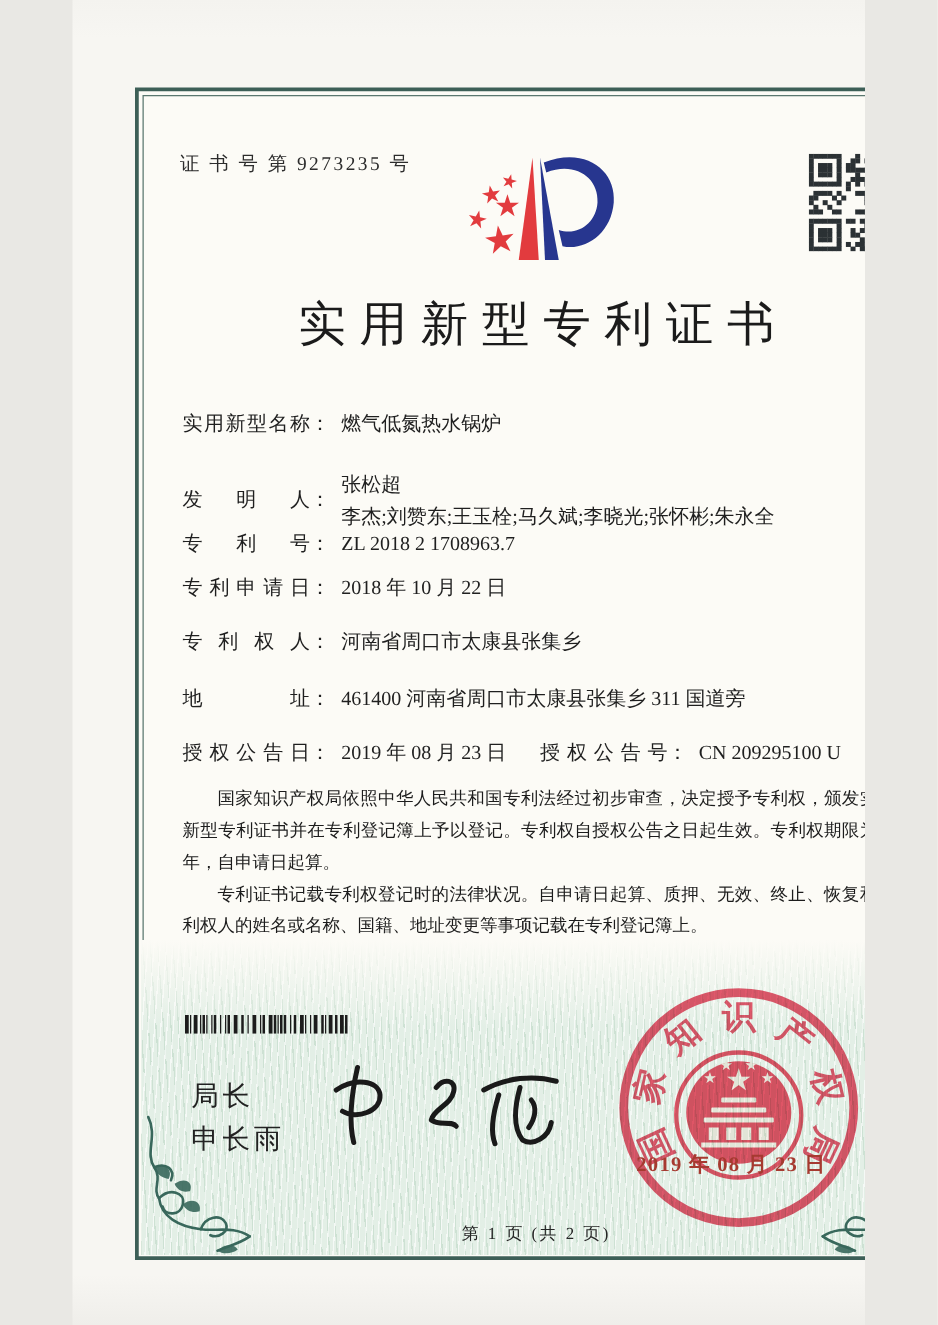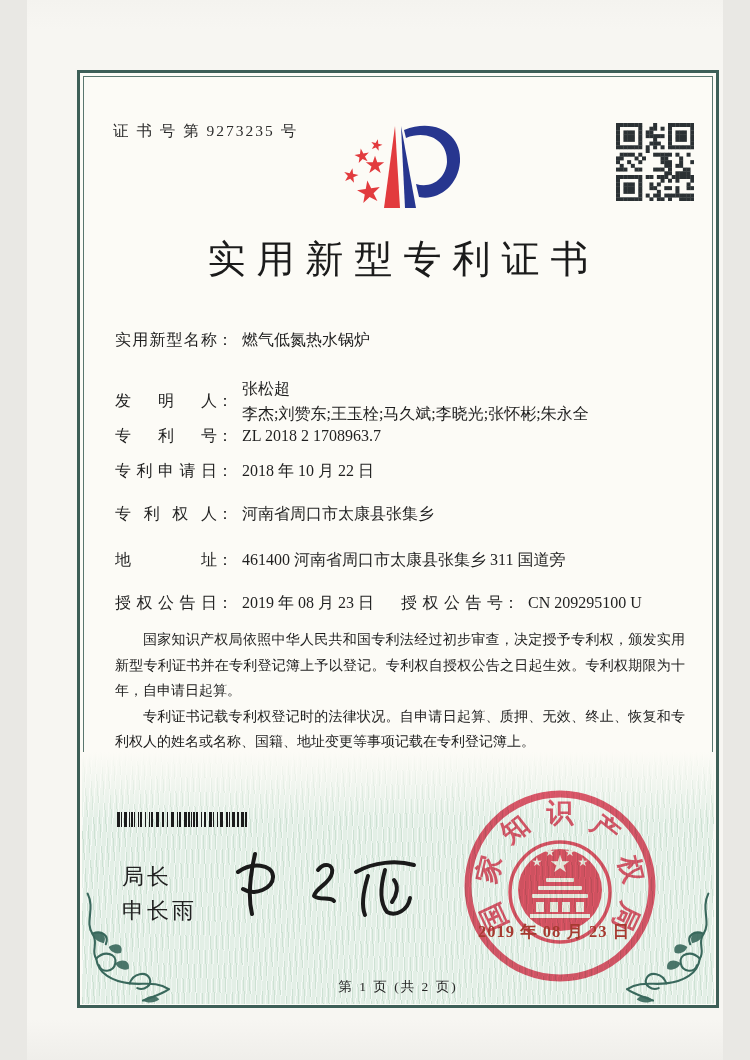--- a/index.html
+++ b/index.html
@@ -1,18 +1,18 @@
 <!DOCTYPE html>
 <html><head>
 <meta charset="utf-8">
 <style>
   * { margin:0; padding:0; box-sizing:border-box; }
   html,body { background:#e9e8e4; }
   body { font-family:"Liberation Serif","DejaVu Serif",serif; color:#1f1f1f; }
-  .page { position:relative; width:696px; height:1060px; margin:0 auto;
+  .page { position:relative; width:634px; height:1060px; margin:0 auto;
           background:linear-gradient(180deg,#f4f3ef 0,#f7f6f2 30px,#f7f6f2 1020px,#efeeea 1060px);
           overflow:hidden; }
   
   .frame { position:absolute; left:50px; top:70px; width:642px; height:938px;
            border:3px solid #3d5f57; background:#fcfbf6; z-index:1; }
   .frame::before { content:""; position:absolute; inset:3px; border:1px solid rgba(61,95,87,.85); }
   
   .band { position:absolute; left:55px; top:752px; width:632px; height:252px; z-index:2;
           background:
             linear-gradient(180deg,#fcfbf6 0,rgba(252,251,246,0) 70px),

